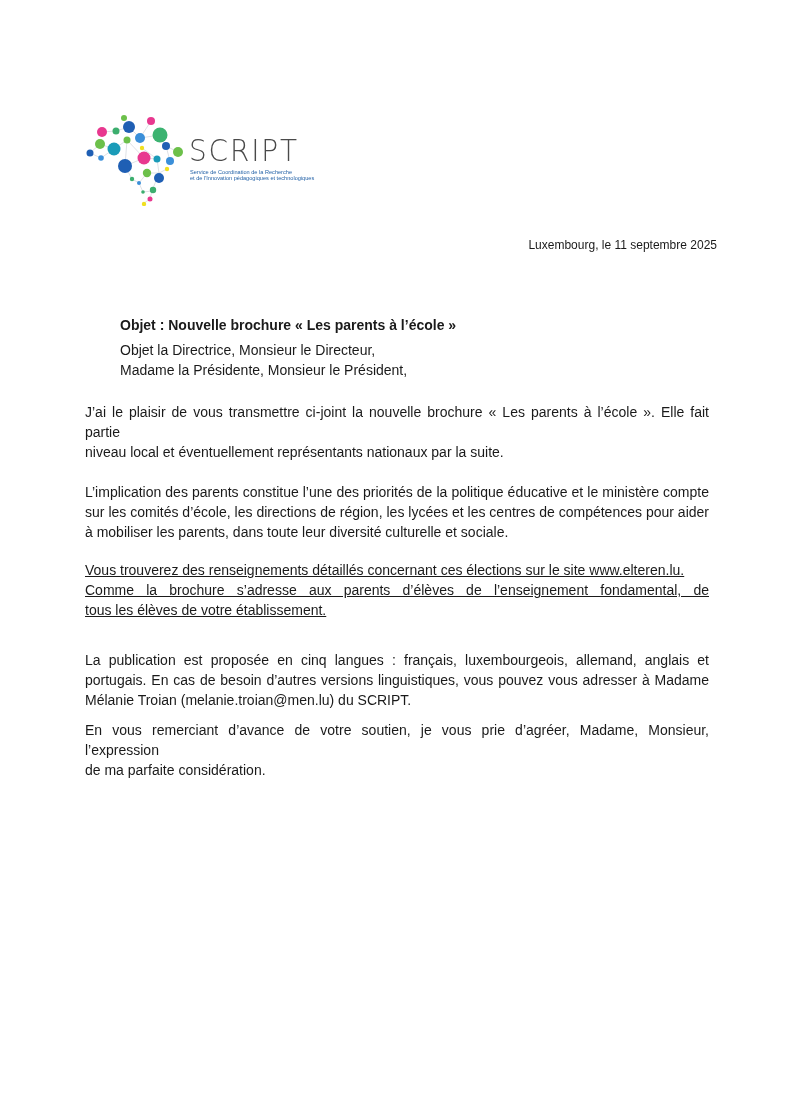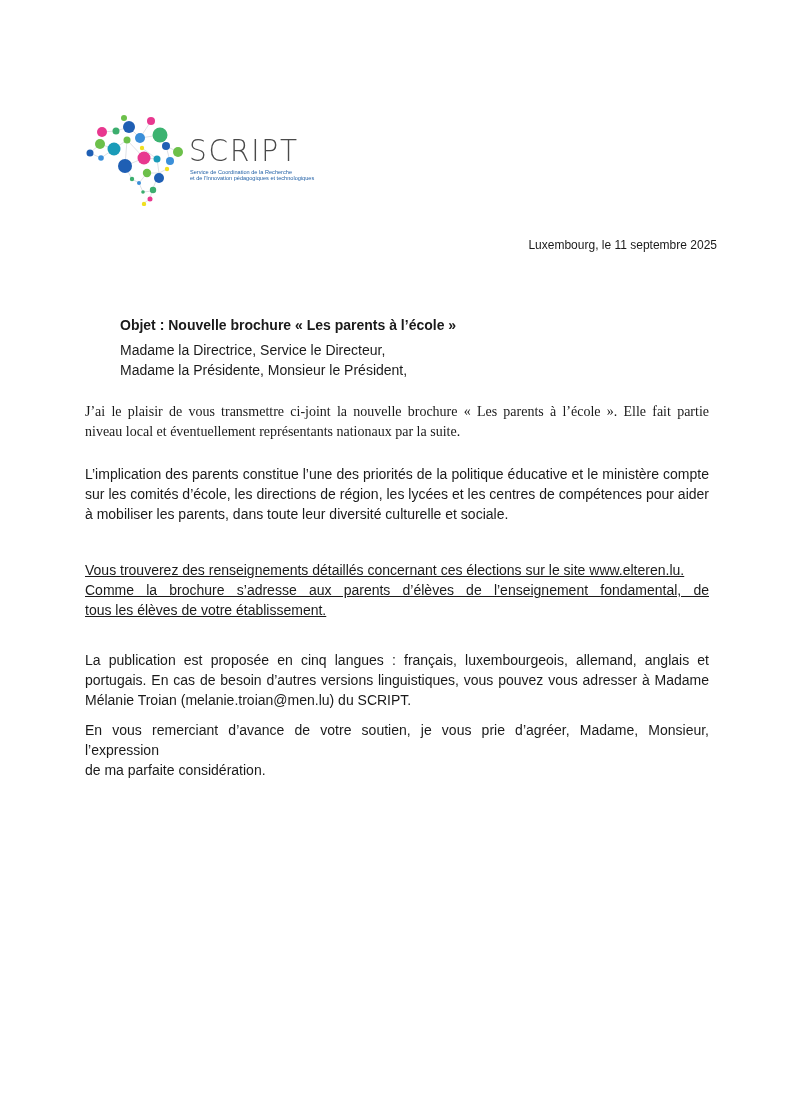--- a/index.html
+++ b/index.html
@@ -79,22 +79,22 @@
     font-weight: bold;
     font-size: 14px;
   }
   .salutation {
     top: 340px;
   }
   .para {
     text-align: justify;
     margin: 0;
   }
-  .p1 { top: 402px; font-family: Liberation Serif, serif; }
-  .p2 { top: 464px; }
+  .p1 { top: 402px; }
+  .p2 { top: 482px; }
   .p3 { top: 560px; text-decoration: underline; }
   .p4 { top: 650px; }
   .p5 { top: 720px; }
   .line {
     display: block;
   }
   .jline {
     display: block;
     text-align: justify;
     text-align-last: justify;
@@ -197,21 +197,21 @@
       <span class="line">Service de Coordination de la Recherche</span>
       <span class="line">et de l'Innovation pédagogiques et technologiques</span>
     </div>
   </div>
 
   <div class="dateline">Luxembourg, le 11 septembre 2025</div>
 
   <div class="body-text subject">Objet : Nouvelle brochure « Les parents à l’école »</div>
 
   <div class="body-text salutation">
-    <span class="line">Madame la Directrice, Service le Directeur,</span>
+    <span class="line">Objet la Directrice, Monsieur le Directeur,</span>
     <span class="line">Madame la Présidente, Monsieur le Président,</span>
   </div>
 
   <div class="body-text para p1">
     <span class="jline">J’ai le plaisir de vous transmettre ci-joint la nouvelle brochure « Les parents à l’école ». Elle fait partie</span>
     <span class="lastline">niveau local et éventuellement représentants nationaux par la suite.</span>
   </div>
 
   <div class="body-text para p2">
     <span class="jline">L’implication des parents constitue l’une des priorités de la politique éducative et le ministère compte</span>

